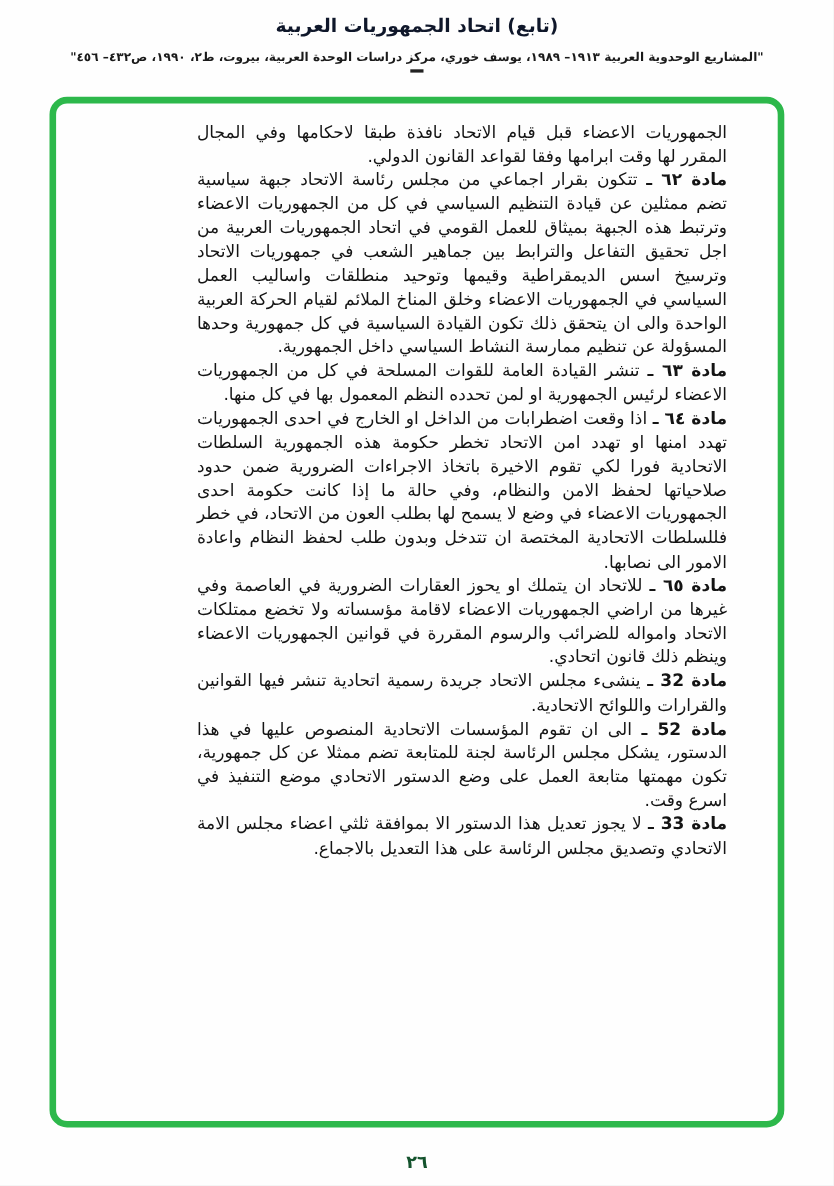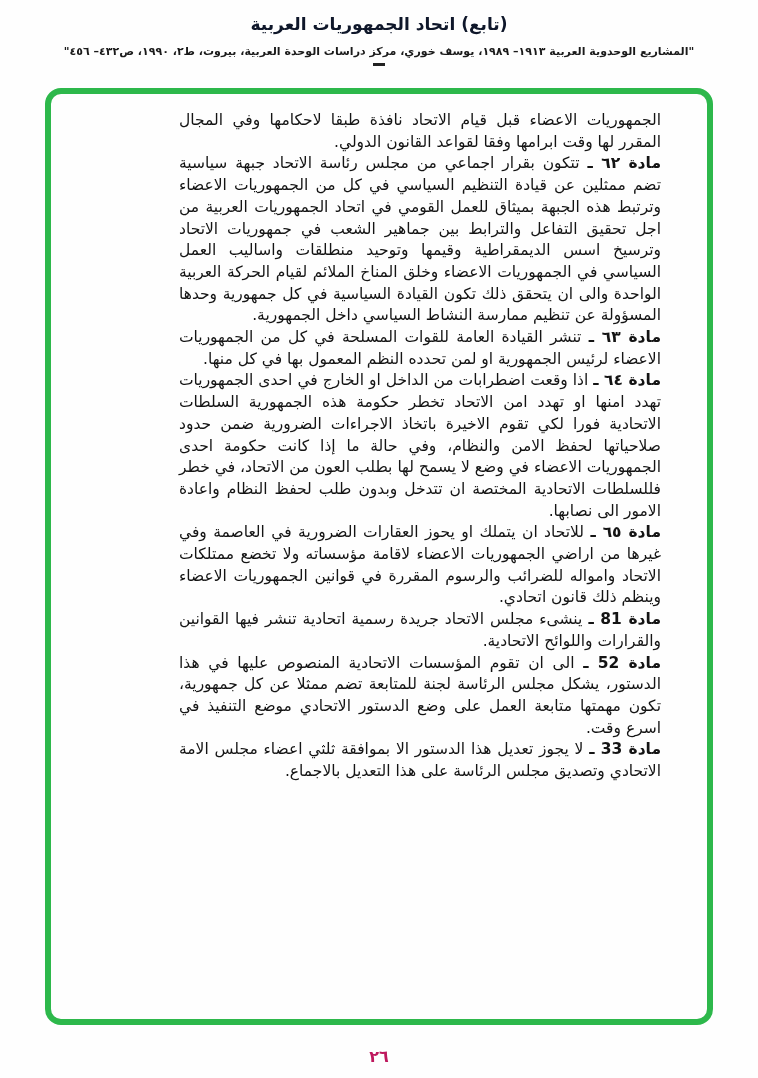--- a/index.html
+++ b/index.html
@@ -61,21 +61,21 @@
   .text-block p { margin: 0; }
   .article-label { font-weight: 700; }
   .page-number {
     position: absolute;
     bottom: 12px;
     left: 0;
     width: 100%;
     text-align: center;
     font-size: 16px;
     font-weight: 700;
-    color: #be185d;
+    color: #14532d;
     direction: rtl;
   }
 </style>
 </head>
 <body>
 
 <div class="page">
 
   <div class="header">
     <div class="doc-title">(تابع) اتحاد الجمهوريات العربية</div>
@@ -90,21 +90,21 @@
 
 
       <p><span class="article-label">مادة ٦٢ ـ</span> <span>تتكون بقرار اجماعي من مجلس رئاسة الاتحاد جبهة سياسية تضم ممثلين عن قيادة التنظيم السياسي في كل من الجمهوريات الاعضاء وترتبط هذه الجبهة بميثاق للعمل القومي في اتحاد الجمهوريات العربية من اجل تحقيق التفاعل والترابط بين جماهير الشعب في جمهوريات الاتحاد وترسيخ اسس الديمقراطية وقيمها وتوحيد منطلقات واساليب العمل السياسي في الجمهوريات الاعضاء وخلق المناخ الملائم لقيام الحركة العربية الواحدة والى ان يتحقق ذلك تكون القيادة السياسية في كل جمهورية وحدها المسؤولة عن تنظيم ممارسة النشاط السياسي داخل الجمهورية.</span></p>
 
       <p><span class="article-label">مادة ٦٣ ـ</span> <span>تنشر القيادة العامة للقوات المسلحة في كل من الجمهوريات الاعضاء لرئيس الجمهورية او لمن تحدده النظم المعمول بها في كل منها.</span></p>
 
       <p><span class="article-label">مادة ٦٤ ـ</span> <span>اذا وقعت اضطرابات من الداخل او الخارج في احدى الجمهوريات تهدد امنها او تهدد امن الاتحاد تخطر حكومة هذه الجمهورية السلطات الاتحادية فورا لكي تقوم الاخيرة باتخاذ الاجراءات الضرورية ضمن حدود صلاحياتها لحفظ الامن والنظام، وفي حالة ما إذا كانت حكومة احدى الجمهوريات الاعضاء في وضع لا يسمح لها بطلب العون من الاتحاد، في خطر فللسلطات الاتحادية المختصة ان تتدخل وبدون طلب لحفظ النظام واعادة الامور الى نصابها.</span></p>
 
       <p><span class="article-label">مادة ٦٥ ـ</span> <span>للاتحاد ان يتملك او يحوز العقارات الضرورية في العاصمة وفي غيرها من اراضي الجمهوريات الاعضاء لاقامة مؤسساته ولا تخضع ممتلكات الاتحاد وامواله للضرائب والرسوم المقررة في قوانين الجمهوريات الاعضاء وينظم ذلك قانون اتحادي.</span></p>
 
-      <p><span class="article-label">مادة 81 ـ</span> <span>ينشىء مجلس الاتحاد جريدة رسمية اتحادية تنشر فيها القوانين والقرارات واللوائح الاتحادية.</span></p>
+      <p><span class="article-label">مادة 32 ـ</span> <span>ينشىء مجلس الاتحاد جريدة رسمية اتحادية تنشر فيها القوانين والقرارات واللوائح الاتحادية.</span></p>
 
       <p><span class="article-label">مادة 52 ـ</span> <span>الى ان تقوم المؤسسات الاتحادية المنصوص عليها في هذا الدستور، يشكل مجلس الرئاسة لجنة للمتابعة تضم ممثلا عن كل جمهورية، تكون مهمتها متابعة العمل على وضع الدستور الاتحادي موضع التنفيذ في اسرع وقت.</span></p>
 
       <p><span class="article-label">مادة 33 ـ</span> <span>لا يجوز تعديل هذا الدستور الا بموافقة ثلثي اعضاء مجلس الامة الاتحادي وتصديق مجلس الرئاسة على هذا التعديل بالاجماع.</span></p>
 
     </div>
   </div>
 
   <div class="page-number">٢٦</div>
 

